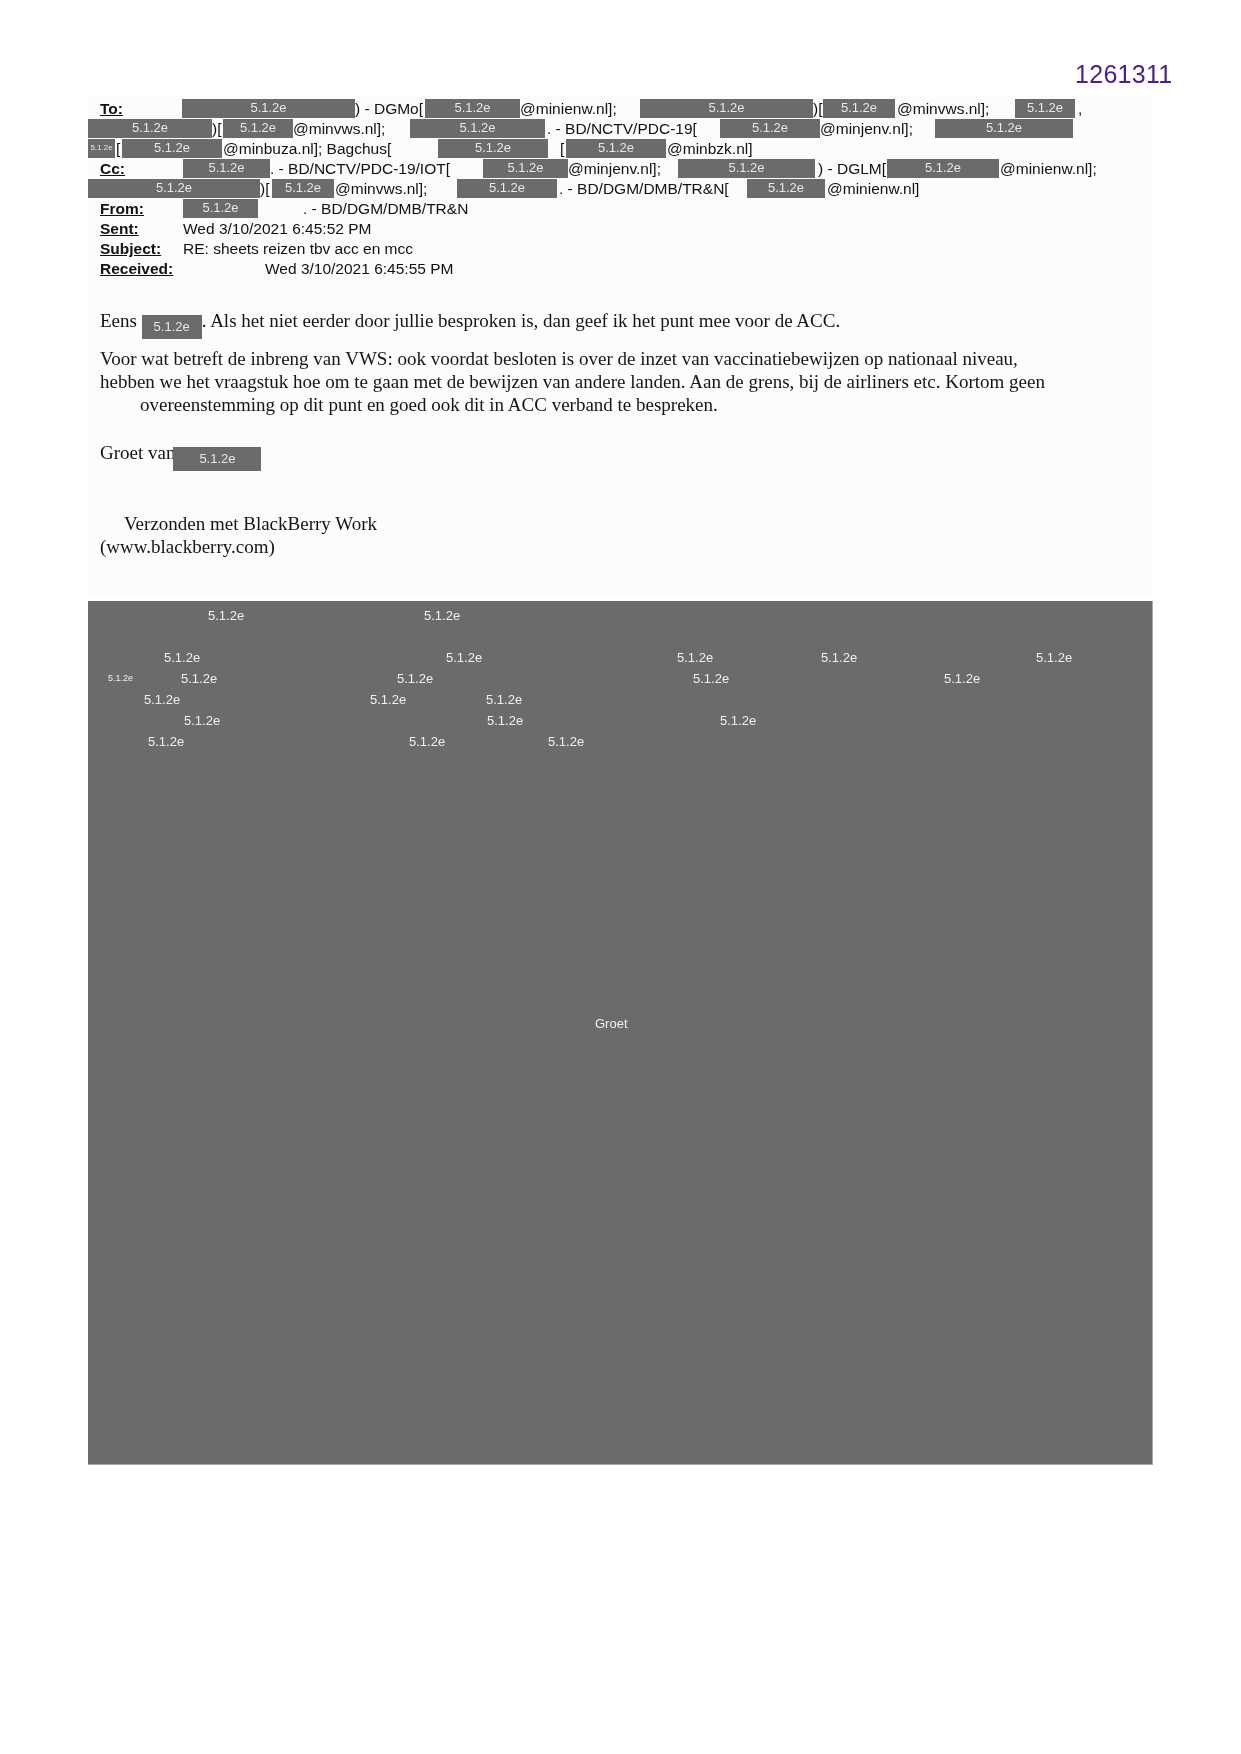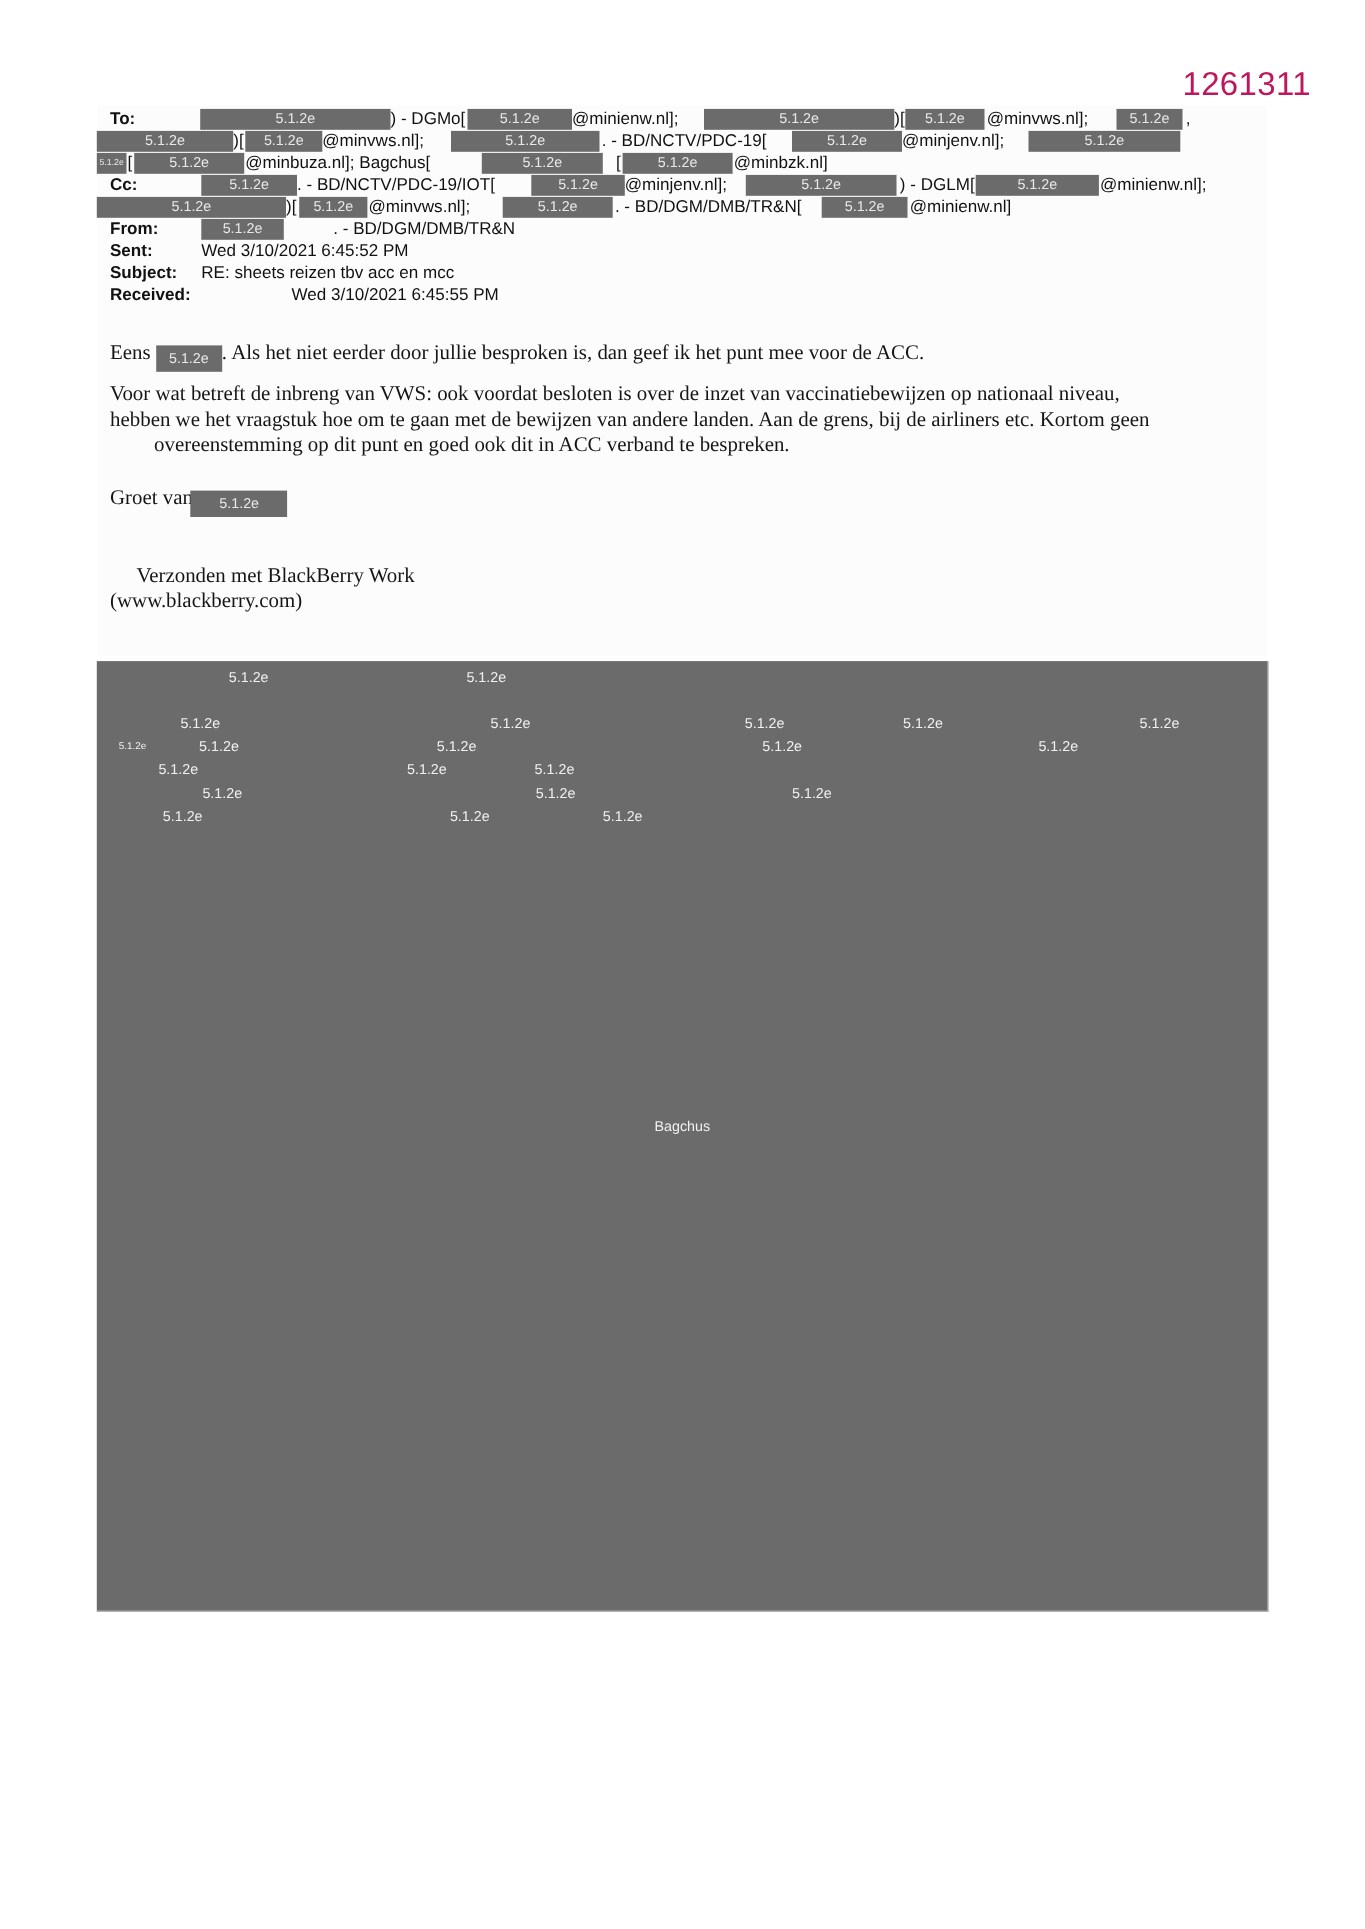--- a/index.html
+++ b/index.html
@@ -1,20 +1,20 @@
 <!DOCTYPE html>
 <html><head>
   <meta charset="utf-8">
   <style>
     html, body { margin: 0; padding: 0; background: #ffffff; }
     body { width: 1241px; height: 1754px; position: relative; overflow: hidden; }
     .page-shade { position: absolute; left: 88px; top: 96px; width: 1064px; height: 500px; background: #fcfcfc; }
-    .docnum { position: absolute; left: 1075px; top: 60px; font-family: "Liberation Sans", sans-serif; font-size: 30px; color: #be185d; letter-spacing: 0.3px; }
+    .docnum { position: absolute; left: 1075px; top: 60px; font-family: "Liberation Sans", sans-serif; font-size: 25px; color: #4c1d95; letter-spacing: 0.3px; }
     .hdr { position: absolute; font-family: "Liberation Sans", sans-serif; font-size: 15.5px; color: #111; white-space: nowrap; line-height: 20px; }
-    .lbl { font-weight: bold; display: inline-block; }
+    .lbl { font-weight: bold; display: inline-block; text-decoration: underline; }
     .red { display: inline-block; background: #6b6b6b; color: #e8e8e8; font-family: "Liberation Sans", sans-serif; font-size: 13px; text-align: center; height: 19px; line-height: 17px; vertical-align: top; }
     .red.tiny { font-size: 8px; }
     .seg { position: absolute; }
     .body-text { position: absolute; left: 100px; font-family: "Liberation Serif", serif; font-size: 19px; color: #151515; line-height: 23px; white-space: nowrap; }
     .body-text .red { height: 24px; line-height: 23px; font-size: 13px; vertical-align: -4px; }
     .block { position: absolute; left: 88px; top: 601px; width: 1064px; height: 863px; background: #6b6b6b; border-right: 1px solid #aaa; border-bottom: 1px solid #aaa; }
     .block-lbl { position: absolute; font-family: "Liberation Sans", sans-serif; font-size: 13px; color: #f0f0f0; white-space: nowrap; }
     .block-lbl.small { font-size: 9px; }
   </style>
 </head>
@@ -142,14 +142,14 @@
   <span class="block-lbl" style="left:398px; top:91px;">5.1.2e</span>
 
   <span class="block-lbl" style="left:96px; top:112px;">5.1.2e</span>
   <span class="block-lbl" style="left:399px; top:112px;">5.1.2e</span>
   <span class="block-lbl" style="left:632px; top:112px;">5.1.2e</span>
 
   <span class="block-lbl" style="left:60px; top:133px;">5.1.2e</span>
   <span class="block-lbl" style="left:321px; top:133px;">5.1.2e</span>
   <span class="block-lbl" style="left:460px; top:133px;">5.1.2e</span>
 
-  <span class="block-lbl" style="left:507px; top:415px;">Bagchus</span>
+  <span class="block-lbl" style="left:507px; top:415px;">Groet</span>
 </div>
 
 </body></html>

